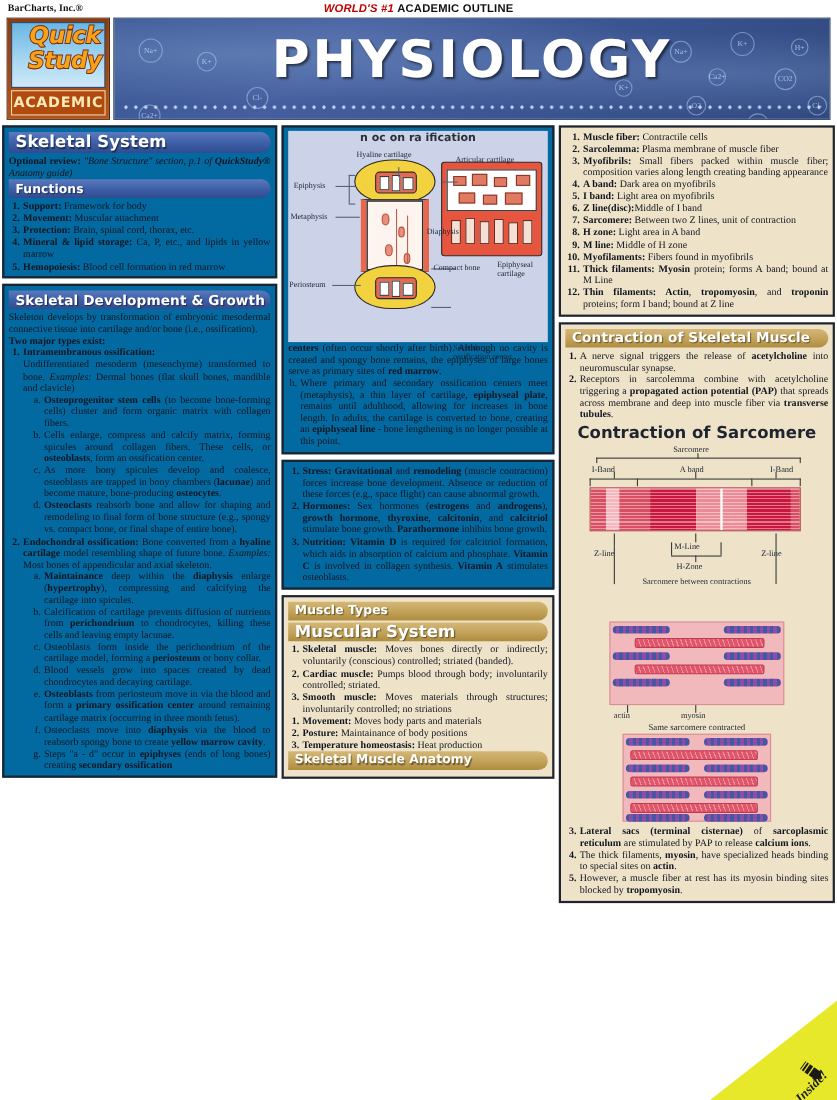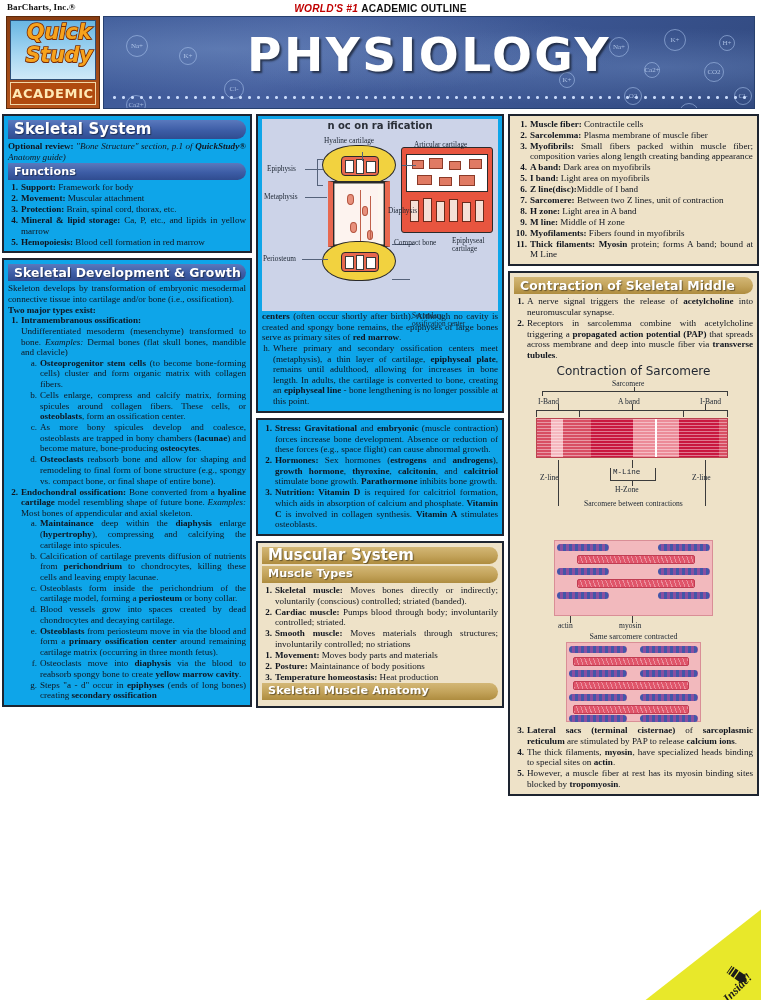--- a/index.html
+++ b/index.html
@@ -102,21 +102,21 @@
   .col.c1{ width:254px; }
   .col.c2{ width:252px; }
   .col.c3{ width:255px; }
 
   .panel{
     border:2px solid #1d2430;
     margin-bottom:5px;
     padding:2px;
     background:#ccd3e8;
   }
-  .panel.blue{ background:#0ea5e9; }
+  .panel.blue{ background:#0369a1; }
   .panel.tan{ background:#eee2c8; border-color:#1d2430; }
   .panel .inner{ padding:1px 2px 2px 2px; }
 
   
   .bar{
     position:relative;
     height:17px;
     margin:1px 0 2px 0;
     display:flex; align-items:center;
     padding-left:6px;
@@ -211,22 +211,22 @@
     position:absolute; left:4px; top:6px; right:4px; height:38px;
     background:#fff; border:1px solid #2a2a2a;
   }
   .epiblock .sp{ position:absolute; background:#e07a63; border:1px solid #8a3a28; }
   .epiblock .col{ position:absolute; background:#f5e0d6; border:1px solid #6a2a1c; }
 
   
   .sarc{ position:relative; width:100%; background:#eee2c8; padding:2px 0 3px 0; }
   .sarctitle{
     text-align:center;
-    font-family:"DejaVu Sans", sans-serif; font-weight:normal;
-    font-size:12px; color:#1f2530; margin:1px 0 2px 0;
+    font-family:"DejaVu Sans", sans-serif; font-weight:bold;
+    font-size:15px; color:#1f2530; margin:1px 0 2px 0;
   }
   .sarcbox{ position:relative; height:160px; }
   .sl{ position:absolute; font-family:"Liberation Serif", serif; font-size:7.6px; color:#1b2431; }
   .sline{ position:absolute; background:#3b3b3b; }
   .myoband{ position:absolute; }
   .stripes{
     position:absolute; inset:0;
     background-image:repeating-linear-gradient(to bottom, rgba(255,255,255,.42) 0 1px, rgba(0,0,0,0) 1px 3px);
   }
 
@@ -454,34 +454,34 @@
             <span class="mk">h.</span>
             <span id="c2-itemh">Where primary and secondary ossification centers meet (metaphysis), a thin layer of cartilage, <b>epiphyseal plate</b>, remains until adulthood, allowing for increases in bone length. In adults, the cartilage is converted to bone, creating an <b>epiphyseal line</b> - bone lengthening is no longer possible at this point.</span>
           </li>
         </ol>
       </div>
     </div>
 
     <div class="panel blue">
       <div class="inner">
         <ol class="num" id="c2-factors">
-            <li><span class="mk">1.</span><span><b>Stress: Gravitational</b> and <b>embryonic</b> (muscle contraction) forces increase bone development. Absence or reduction of these forces (e.g., space flight) can cause abnormal growth.</span></li>
+            <li><span class="mk">1.</span><span><b>Stress: Gravitational</b> and <b>remodeling</b> (muscle contraction) forces increase bone development. Absence or reduction of these forces (e.g., space flight) can cause abnormal growth.</span></li>
             <li><span class="mk">2.</span><span><b>Hormones:</b> Sex hormones (<b>estrogens</b> and <b>androgens</b>), <b>growth hormone</b>, <b>thyroxine</b>, <b>calcitonin</b>, and <b>calcitriol</b> stimulate bone growth. <b>Parathormone</b> inhibits bone growth.</span></li>
             <li><span class="mk">3.</span><span><b>Nutrition: Vitamin D</b> is required for calcitriol formation, which aids in absorption of calcium and phosphate. <b>Vitamin C</b> is involved in collagen synthesis. <b>Vitamin A</b> stimulates osteoblasts.</span></li>
           </ol>
       </div>
     </div>
 
     <div class="panel tan">
       <div class="inner">
+        <div class="bar tan sub">
+          <span>Muscle Types</span>
+        </div>
         <div class="bar tan big">
           <span>Muscular System</span>
-        </div>
-        <div class="bar tan sub">
-          <span>Muscle Types</span>
         </div>
         <ol class="num" id="c2-types">
             <li><span class="mk">1.</span><span><b>Skeletal muscle:</b> Moves bones directly or indirectly; voluntarily (conscious) controlled; striated (banded).</span></li>
             <li><span class="mk">2.</span><span><b>Cardiac muscle:</b> Pumps blood through body; involuntarily controlled; striated.</span></li>
             <li><span class="mk">3.</span><span><b>Smooth muscle:</b> Moves materials through structures; involuntarily controlled; no striations</span></li>
           </ol>
         <ol class="num" id="c2-mfunc">
             <li><span class="mk">1.</span><span><b>Movement:</b> Moves body parts and materials</span></li>
             <li><span class="mk">2.</span><span><b>Posture:</b> Maintainance of body positions</span></li>
             <li><span class="mk">3.</span><span><b>Temperature homeostasis:</b> Heat production</span></li>
@@ -502,28 +502,29 @@
             <li><span class="mk">2.</span><span><b>Sarcolemma:</b> Plasma membrane of muscle fiber</span></li>
             <li><span class="mk">3.</span><span><b>Myofibrils:</b> Small fibers packed within muscle fiber; composition varies along length creating banding appearance</span></li>
             <li><span class="mk">4.</span><span><b>A band:</b> Dark area on myofibrils</span></li>
             <li><span class="mk">5.</span><span><b>I band:</b> Light area on myofibrils</span></li>
             <li><span class="mk">6.</span><span><b>Z line(disc):</b>Middle of I band</span></li>
             <li><span class="mk">7.</span><span><b>Sarcomere:</b> Between two Z lines, unit of contraction</span></li>
             <li><span class="mk">8.</span><span><b>H zone:</b> Light area in A band</span></li>
             <li><span class="mk">9.</span><span><b>M line:</b> Middle of H zone</span></li>
             <li><span class="mk">10.</span><span><b>Myofilaments:</b> Fibers found in myofibrils</span></li>
             <li><span class="mk">11.</span><span><b>Thick filaments: Myosin</b> protein; forms A band; bound at M Line</span></li>
+            <li><span class="mk">12.</span><span><b>Thin filaments: Actin</b>, <b>tropomyosin</b>, and <b>troponin</b> proteins; form I band; bound at Z line</span></li>
           </ol>
       </div>
     </div>
 
     <div class="panel tan">
       <div class="inner">
         <div class="bar tan">
-          <span>Contraction of Skeletal Middle</span>
+          <span>Contraction of Skeletal Muscle</span>
         </div>
         <ol class="num" id="c3-contract-top">
             <li><span class="mk">1.</span><span>A nerve signal triggers the release of <b>acetylcholine</b> into neuromuscular synapse.</span></li>
             <li><span class="mk">2.</span><span>Receptors in sarcolemma combine with acetylcholine triggering a <b>propagated action potential (PAP)</b> that spreads across membrane and deep into muscle fiber via <b>transverse tubules</b>.</span></li>
           </ol>
 
         <div class="sarc">
           <div class="sarctitle">Contraction of Sarcomere</div>
 
           <div class="sarcbox">
@@ -562,21 +563,21 @@
 
               <div class="stripes"></div>
             </div>
 
             <div class="sline" style="left:44px; top:80px; width:1px; height:12px;"></div>
             <div class="sline" style="left:191px; top:80px; width:1px; height:12px;"></div>
             <div class="sl" style="left:26px; top:94px;">Z-line</div>
             <div class="sl" style="left:178px; top:94px;">Z-line</div>
 
             <div class="sline" style="left:118px; top:80px; width:1px; height:8px;"></div>
-            <div class="sl" style="left:99px; top:88px;font-family:Liberation Mono, monospace;">M-Line</div>
+            <div class="sl" style="left:99px; top:88px;">M-Line</div>
             <div class="sline" style="left:96px; top:100px; width:46px; height:1px;"></div>
             <div class="sline" style="left:96px; top:88px; width:1px; height:12px;"></div>
             <div class="sline" style="left:141px; top:88px; width:1px; height:12px;"></div>
             <div class="sline" style="left:118px; top:100px; width:1px; height:6px;"></div>
             <div class="sl" style="left:101px; top:106px;">H-Zone</div>
 
             <div class="sline" style="left:44px; top:92px; width:1px; height:34px;"></div>
             <div class="sline" style="left:191px; top:92px; width:1px; height:34px;"></div>
             <div class="sl" style="left:70px; top:120px;">Sarcomere between contractions</div>
           </div>

